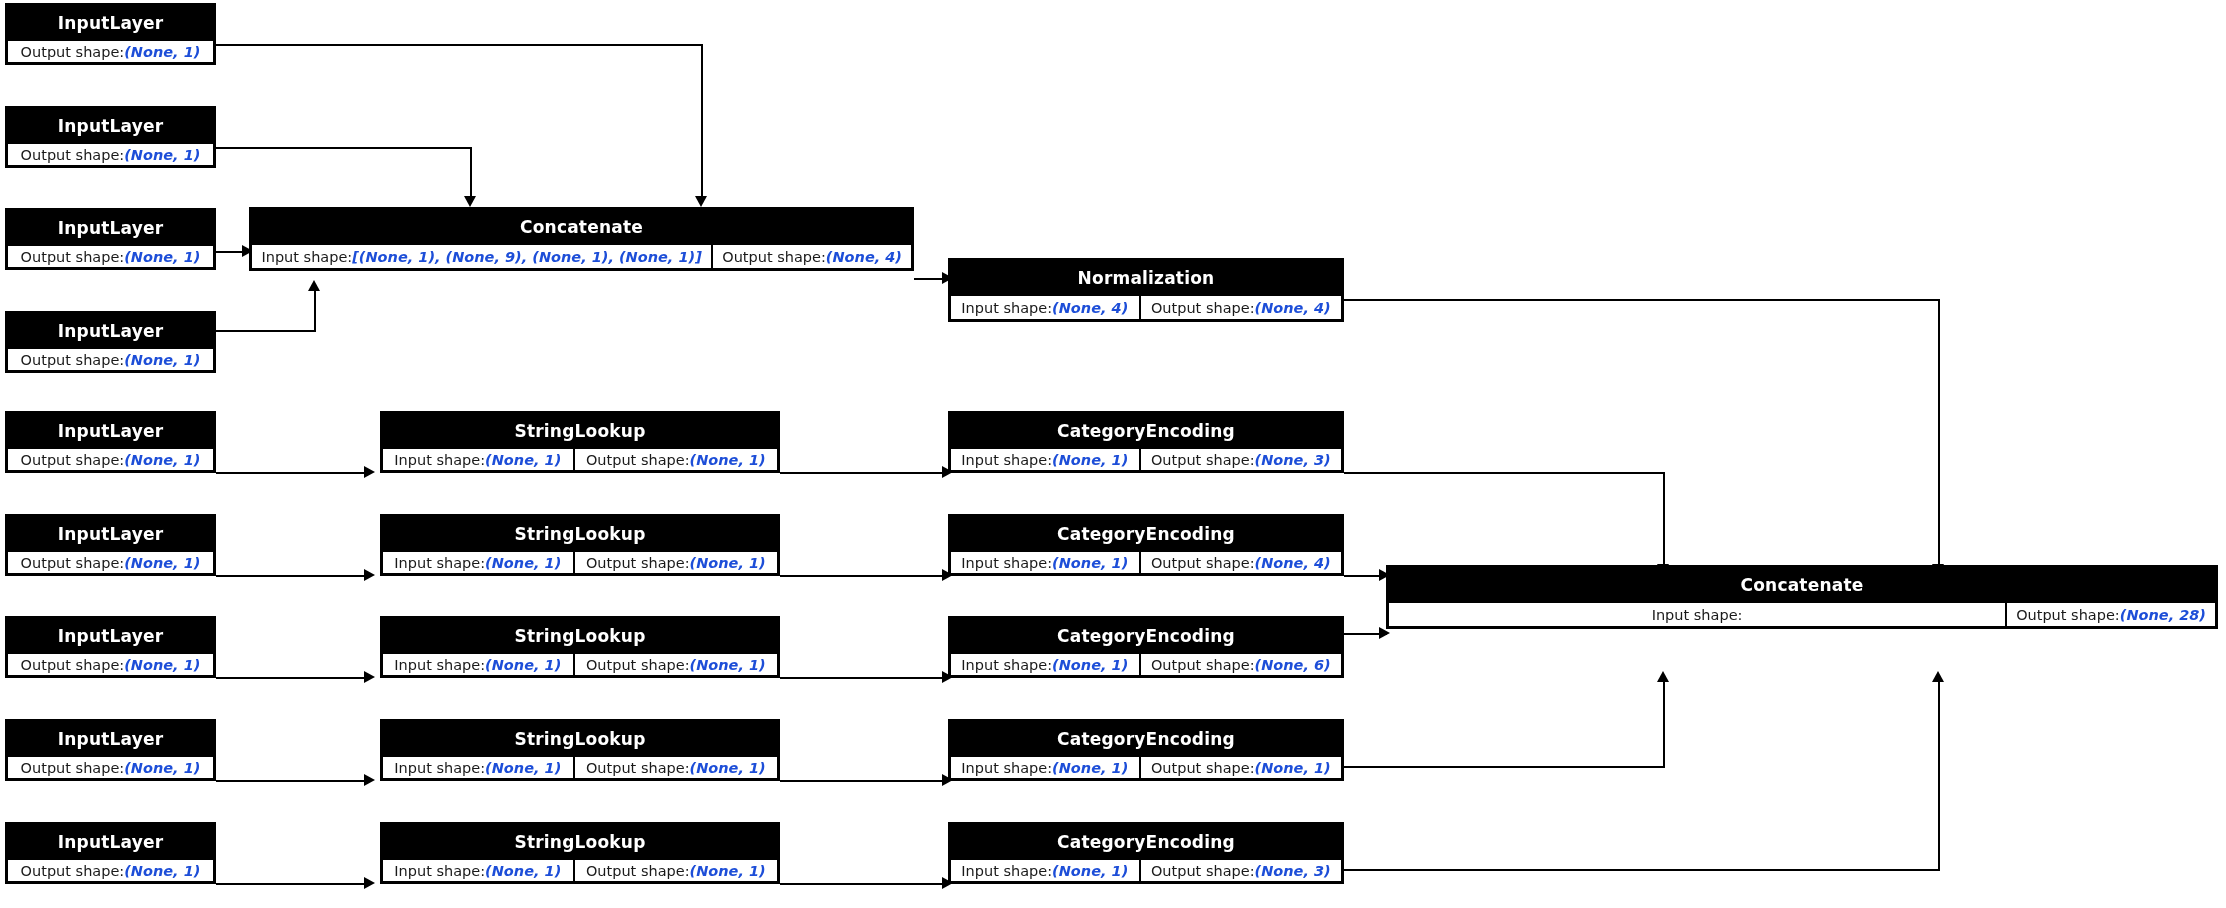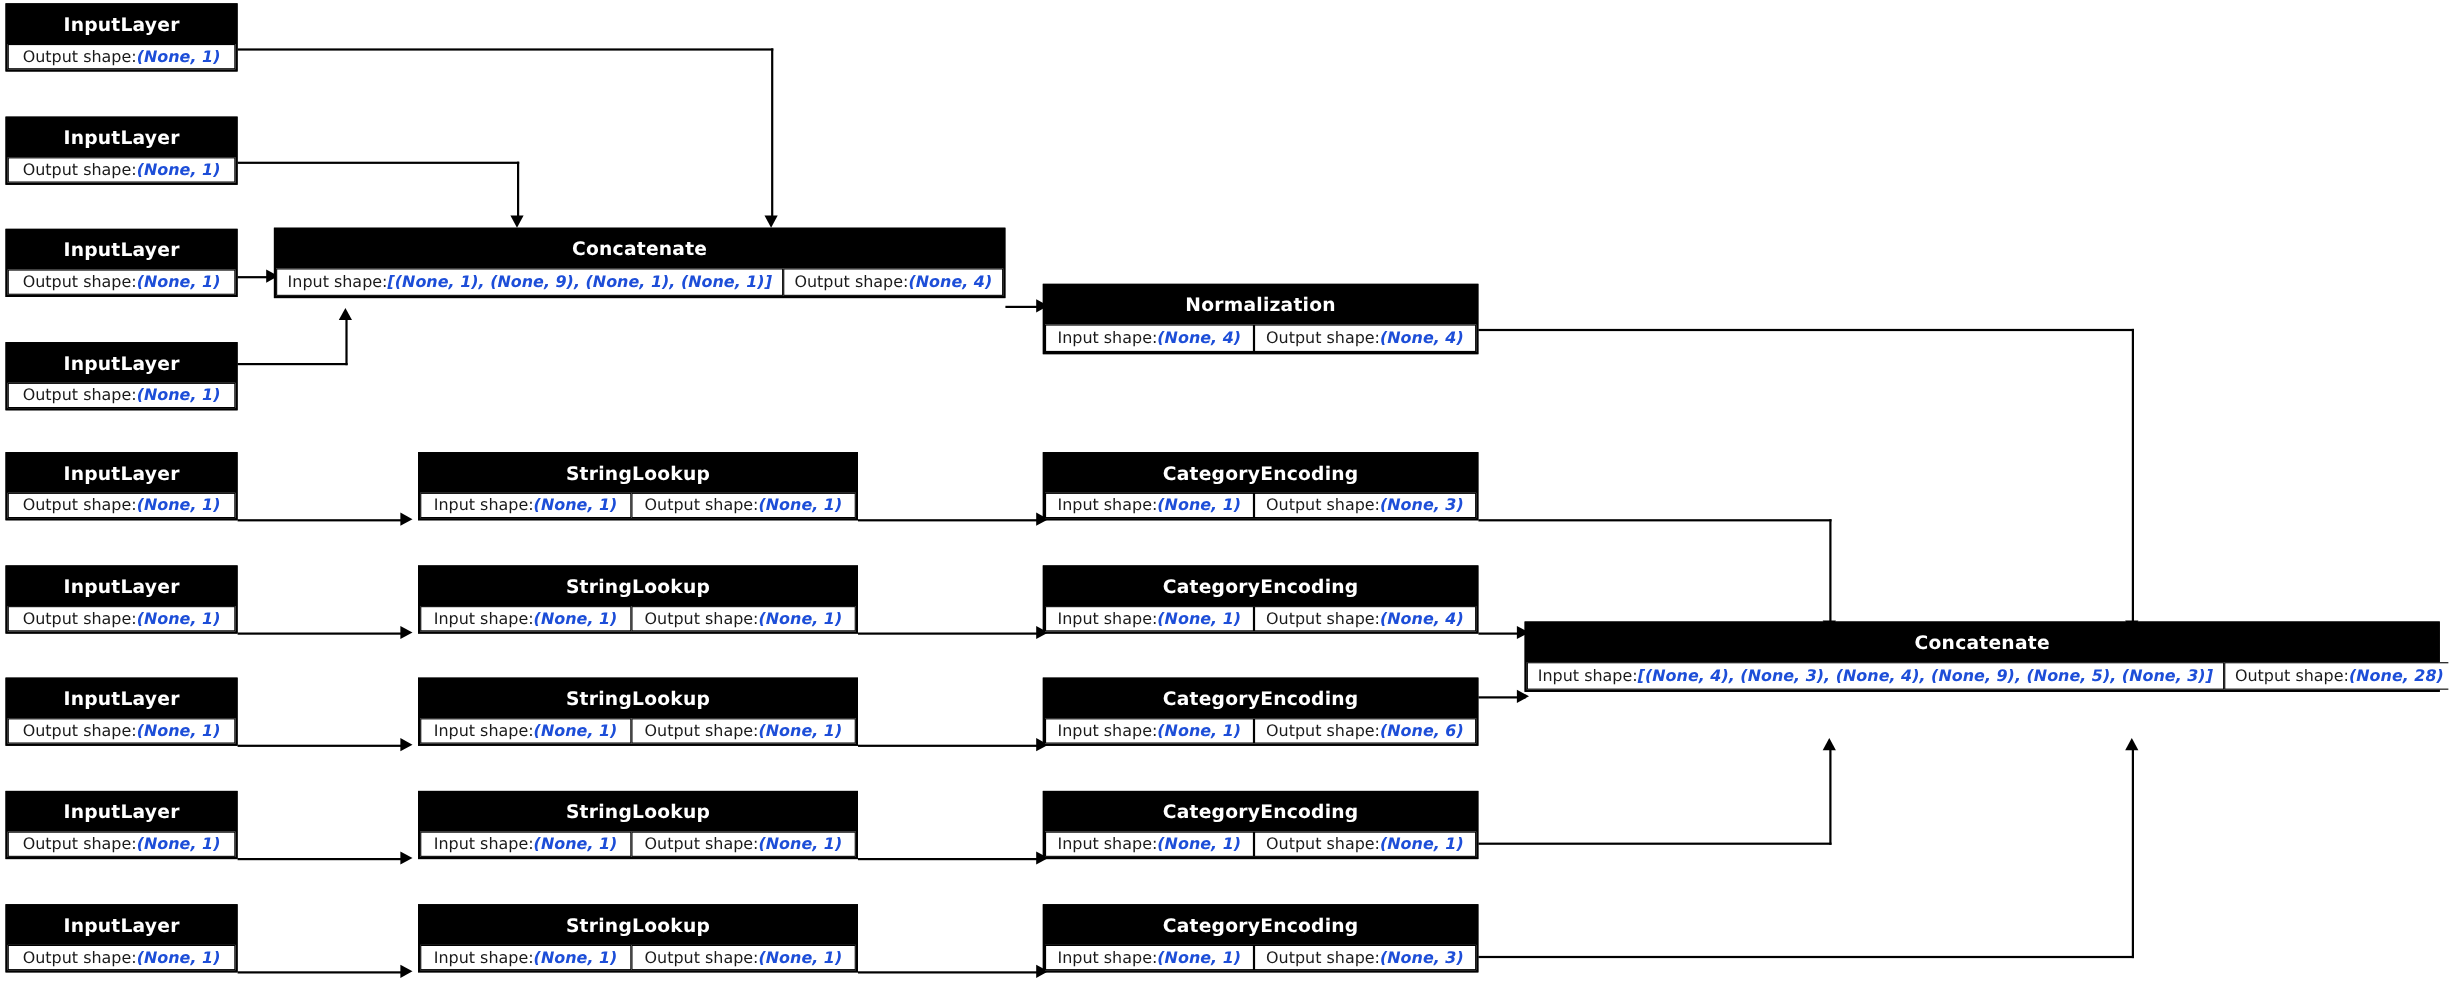--- a/index.html
+++ b/index.html
@@ -425,21 +425,20 @@
           <span class="sh">(None, 3)</span>
       </div>
     </div>
   </div>
 
   <div class="node" style="left:1386px; top:565px; width:832px; height:64px;">
     <div class="node-title">Concatenate</div>
     <div class="node-body">
       <div class="cell grow-in">
         <span>Input shape:</span>
-          <span class="sh">[(None, 4), (None, 3), (None, 4), (None, 9), (None, 5), (None, 3)]</span>
       </div>
       <div class="cell fixed-out">
         <span>Output shape:</span>
           <span class="sh">(None, 28)</span>
       </div>
     </div>
   </div>
 
 </div>
 

